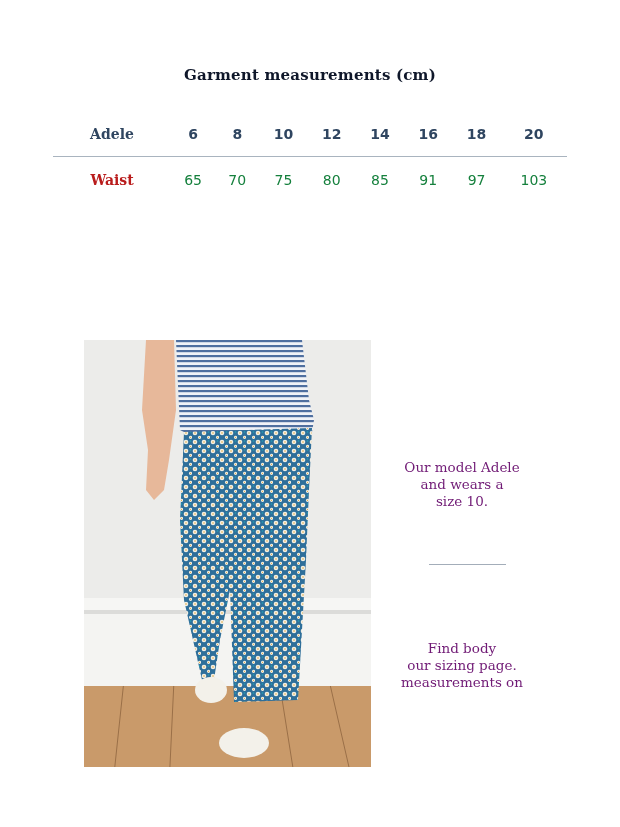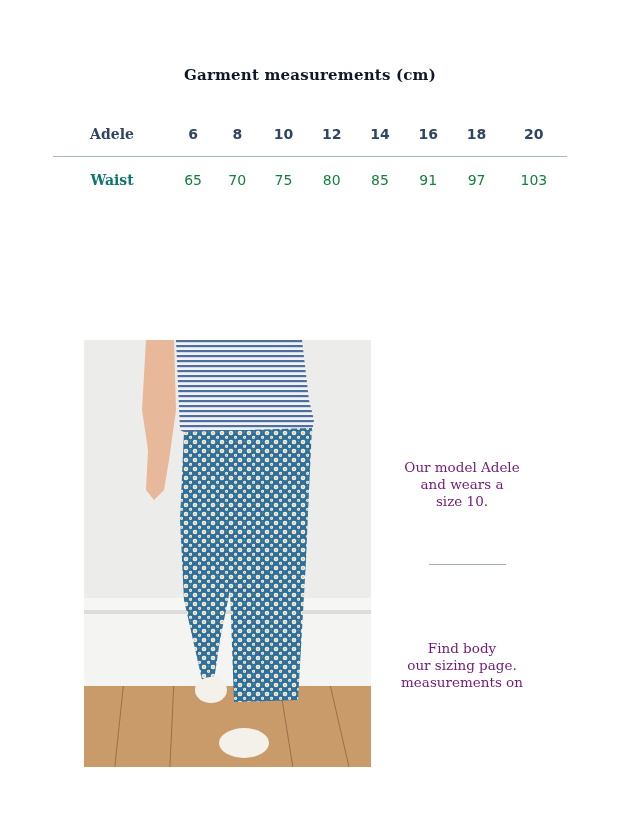--- a/index.html
+++ b/index.html
@@ -4,21 +4,21 @@
 <style>
   html, body { margin:0; padding:0; background:#ffffff; }
   body { width:620px; height:827px; position:relative; overflow:hidden;
          font-family:"DejaVu Serif", serif; color:#2f4560; }
   .title { position:absolute; left:0; width:620px; top:66px; text-align:center;
            font-size:15px; font-weight:bold; letter-spacing:0.2px; color:#0f172a; }
   table.sizes { position:absolute; left:53px; top:112px; width:514px; border-collapse:collapse; }
   table.sizes td { height:45px; padding:0; text-align:center; font-size:14px; color:#15803d;
                    font-family:"DejaVu Sans", sans-serif; }
   table.sizes td.rowlabel { width:118px; font-family:"DejaVu Serif", serif; font-weight:bold;
-                   color:#0f766e; font-size:14px; }
+                   color:#b91c1c; font-size:14px; }
   table.sizes tr.head td { height:44px; font-weight:bold; color:#2f4560; }
   table.sizes tr.bordered td { border-top:1.5px solid #a9b4bf; }
   table.sizes tr.last td { border-bottom:1.5px solid #a9b4bf; }
   .photo { position:absolute; left:84px; top:340px; width:287px; height:427px; overflow:hidden;
            background:#ececec; }
   .side { position:absolute; left:382px; width:160px; text-align:center; font-size:13.5px;
           line-height:17px; color:#701a75; }
   .divider { position:absolute; left:429px; top:564px; width:77px; height:0;
              border-top:1.5px solid #a3adb9; }
 </style>

